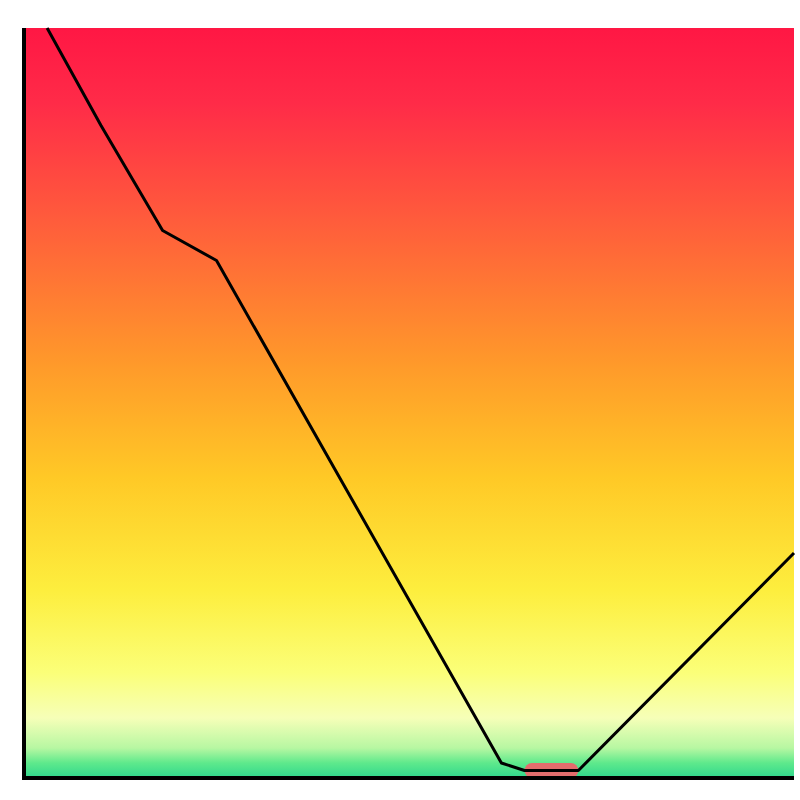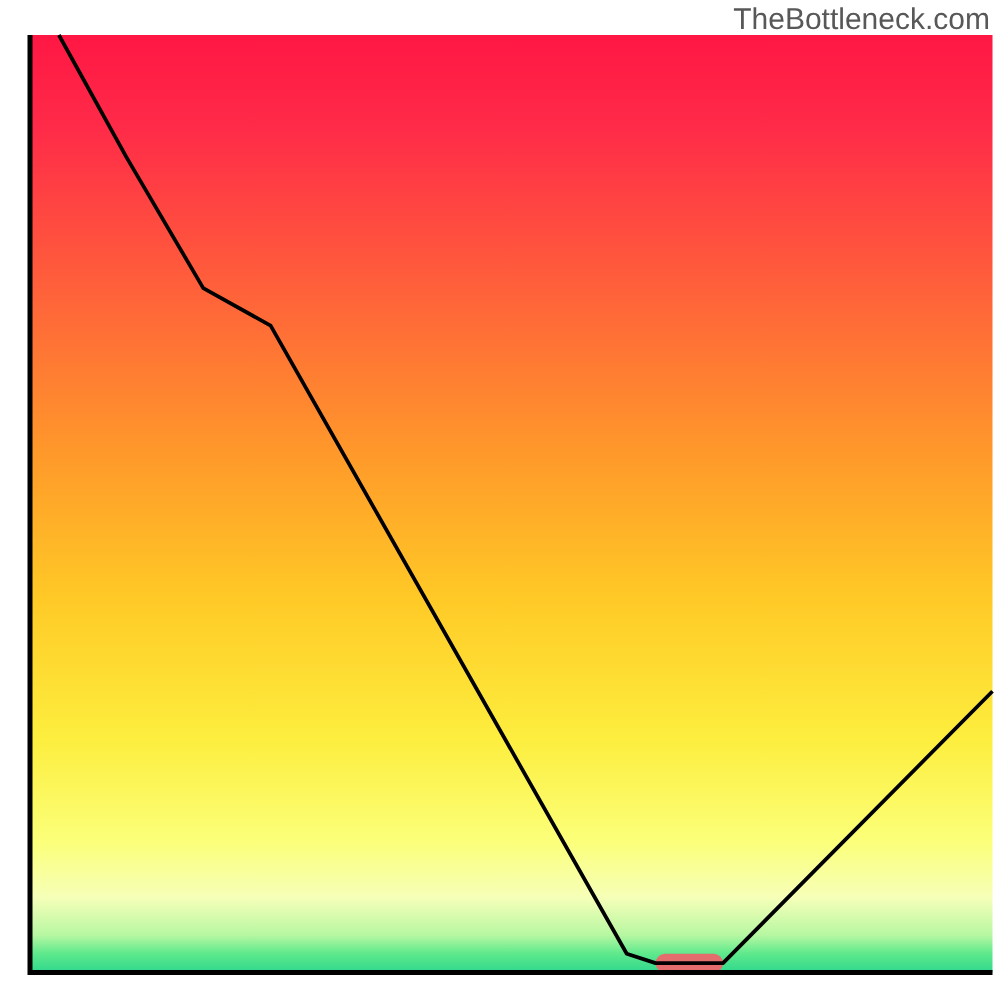--- a/index.html
+++ b/index.html
@@ -26,21 +26,20 @@
     z-index: 10;
   }
   svg {
     display: block;
   }
 </style>
 </head>
 <body>
 
 <div class="chart-container">
-  <div class="watermark">TheBottleneck.com</div>
   <svg id="chart-svg" width="800" height="800">
     <defs>
       <linearGradient id="heat" x1="0" y1="0" x2="0" y2="1">
           <stop offset="0%" stop-color="#ff1744"></stop>
           <stop offset="10%" stop-color="#ff2b48"></stop>
           <stop offset="25%" stop-color="#ff5a3c"></stop>
           <stop offset="45%" stop-color="#ff9a2a"></stop>
           <stop offset="60%" stop-color="#ffc926"></stop>
           <stop offset="75%" stop-color="#fdee3e"></stop>
           <stop offset="86%" stop-color="#fbff79"></stop>

